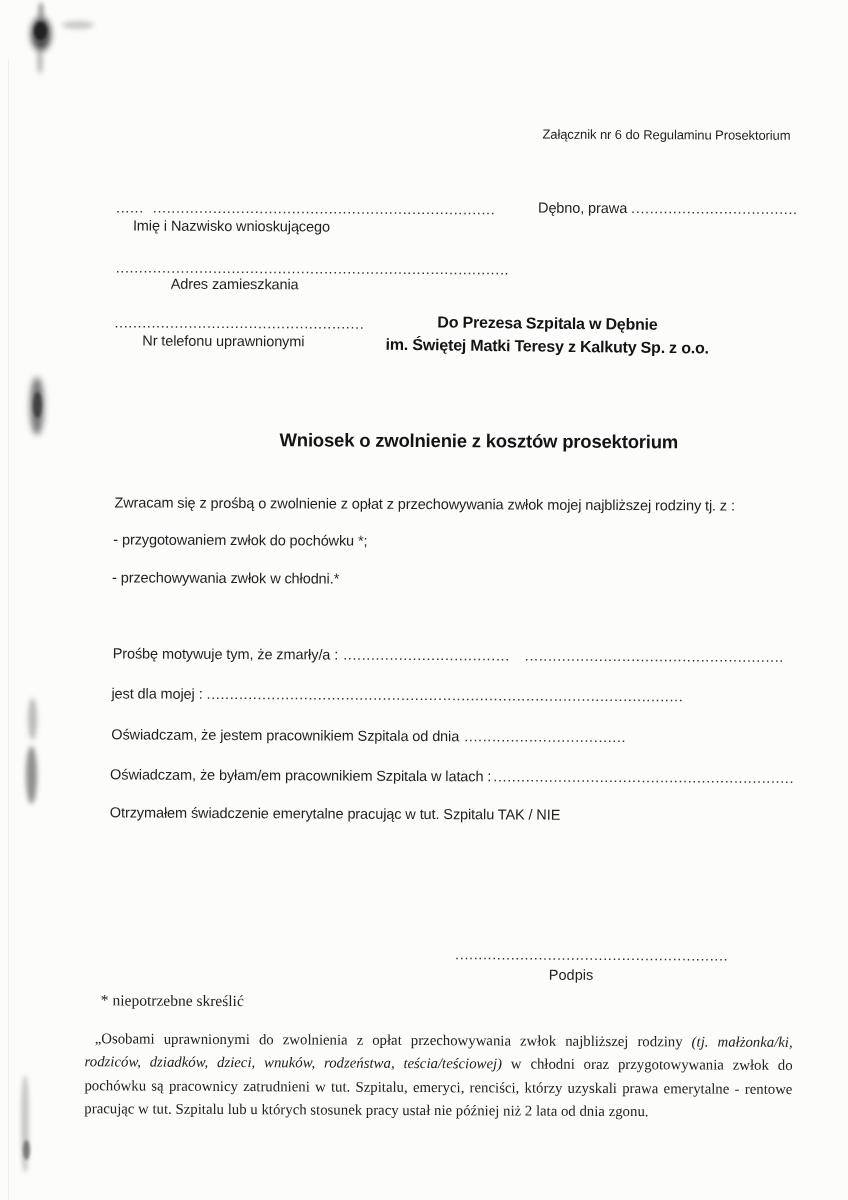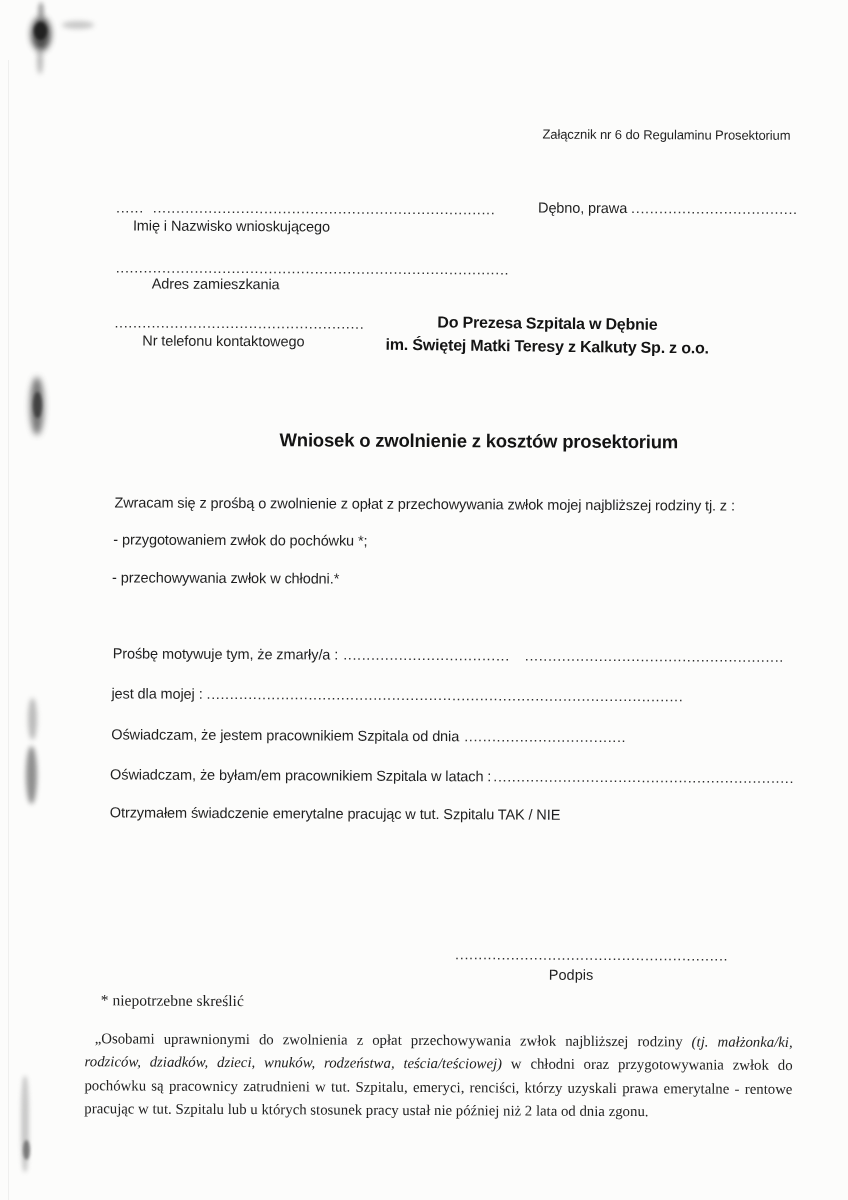--- a/index.html
+++ b/index.html
@@ -13,21 +13,21 @@
   .line { position:absolute; white-space:nowrap; font-size:14.5px; letter-spacing:-0.1px; }
   .dots { letter-spacing:0.6px; color:#2a2a2a; }
   .serif { font-family:"Liberation Serif", serif; letter-spacing:0; }
   .attachment-note { left:540px; top:126px; font-size:13px; }
   .date-line { left:536px; top:199px; }
   .date-line .dots { margin-left:4px; }
   .f-name-dots { left:114px; top:201px; }
   .f-name-dots .gap { display:inline-block; width:9px; }
   .f-name-label { left:131px; top:219px; }
   .f-addr-dots { left:114px; top:261px; }
-  .f-addr-label { left:150px; top:277px; }
+  .f-addr-label { left:169px; top:277px; }
   .f-phone-dots { left:113px; top:316px; }
   .f-phone-label { left:141px; top:334px; }
   .addressee {
     position:absolute; left:326px; top:311px; width:440px;
     text-align:center; font-weight:700; font-size:16px; color:#141414;
     line-height:23px; transform:rotate(0.35deg); letter-spacing:-0.2px;
   }
   .doc-title {
     position:absolute; left:108px; top:430px; width:740px;
     text-align:center; font-weight:700; font-size:18.5px; color:#141414;
@@ -102,21 +102,21 @@
     <div class="line f-name-label">Imię i Nazwisko wnioskującego</div>
 
     <div class="line f-addr-dots">
       <span class="dots">.....................................................................................</span>
     </div>
     <div class="line f-addr-label">Adres zamieszkania</div>
 
     <div class="line f-phone-dots">
       <span class="dots">......................................................</span>
     </div>
-    <div class="line f-phone-label">Nr telefonu kontaktowego</div>
+    <div class="line f-phone-label">Nr telefonu uprawnionymi</div>
 
     <div class="addressee">
       <div>Do Prezesa Szpitala w Dębnie</div>
       <div>im. Świętej Matki Teresy z Kalkuty Sp. z o.o.</div>
     </div>
 
     <div class="doc-title">Wniosek o zwolnienie z kosztów prosektorium</div>
 
     <div class="line intro">Zwracam się z prośbą o zwolnienie z opłat z przechowywania zwłok mojej najbliższej rodziny tj. z :</div>
     <div class="line bullet-1">- przygotowaniem zwłok do pochówku *;</div>

